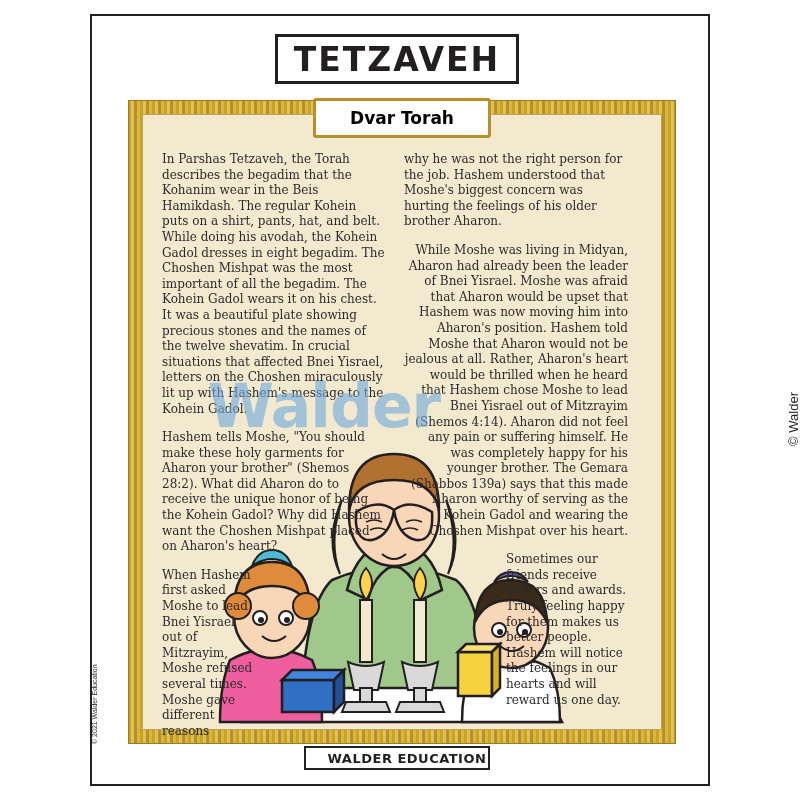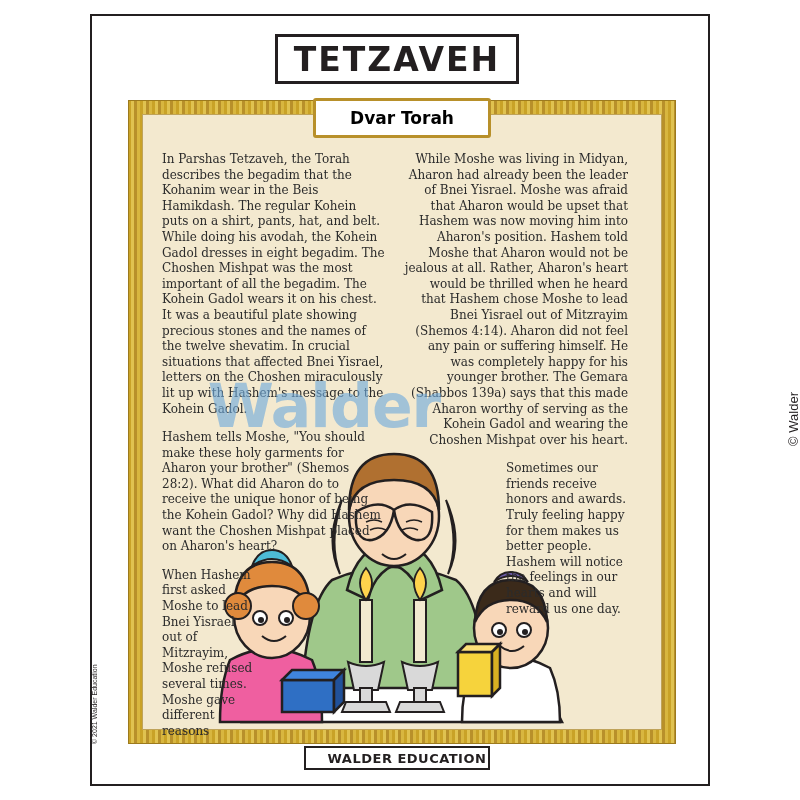--- a/index.html
+++ b/index.html
@@ -319,20 +319,21 @@
           </svg>
         </div>
 
         <div class="columns">
           <div class="col left">
             <p>In Parshas Tetzaveh, the Torah describes the begadim that the Kohanim wear in the Beis Hamikdash. The regular Kohein puts on a shirt, pants, hat, and belt. While doing his avodah, the Kohein Gadol dresses in eight begadim. The Choshen Mishpat was the most important of all the begadim. The Kohein Gadol wears it on his chest. It was a beautiful plate showing precious stones and the names of the twelve shevatim. In crucial situations that affected Bnei Yisrael, letters on the Choshen miraculously lit up with Hashem's message to the Kohein Gadol.</p>
             <p>Hashem tells Moshe, "You should make these holy garments for Aharon your brother" (Shemos 28:2). What did Aharon do to receive the unique honor of being the Kohein Gadol? Why did Hashem want the Choshen Mishpat placed on Aharon's heart?</p>
             <p class="narrow-left">When Hashem first asked Moshe to lead Bnei Yisrael out of Mitzrayim, Moshe refused several times. Moshe gave different reasons</p>
           </div>
           <div class="col right">
+            <p>why he was not the right person for the job. Hashem understood that Moshe's biggest concern was hurting the feelings of his older brother Aharon.</p>
             <p class="tail">While Moshe was living in Midyan, Aharon had already been the leader of Bnei Yisrael. Moshe was afraid that Aharon would be upset that Hashem was now moving him into Aharon's position. Hashem told Moshe that Aharon would not be jealous at all. Rather, Aharon's heart would be thrilled when he heard that Hashem chose Moshe to lead Bnei Yisrael out of Mitzrayim (Shemos 4:14). Aharon did not feel any pain or suffering himself. He was completely happy for his younger brother. The Gemara (Shabbos 139a) says that this made Aharon worthy of serving as the Kohein Gadol and wearing the Choshen Mishpat over his heart.</p>
             <p class="narrow-right">Sometimes our friends receive honors and awards. Truly feeling happy for them makes us better people. Hashem will notice the feelings in our hearts and will reward us one day.</p>
           </div>
         </div>
 
       </div>
     </div>
 
     <div class="footer-banner">
       <div class="t">WALDER EDUCATION</div>

